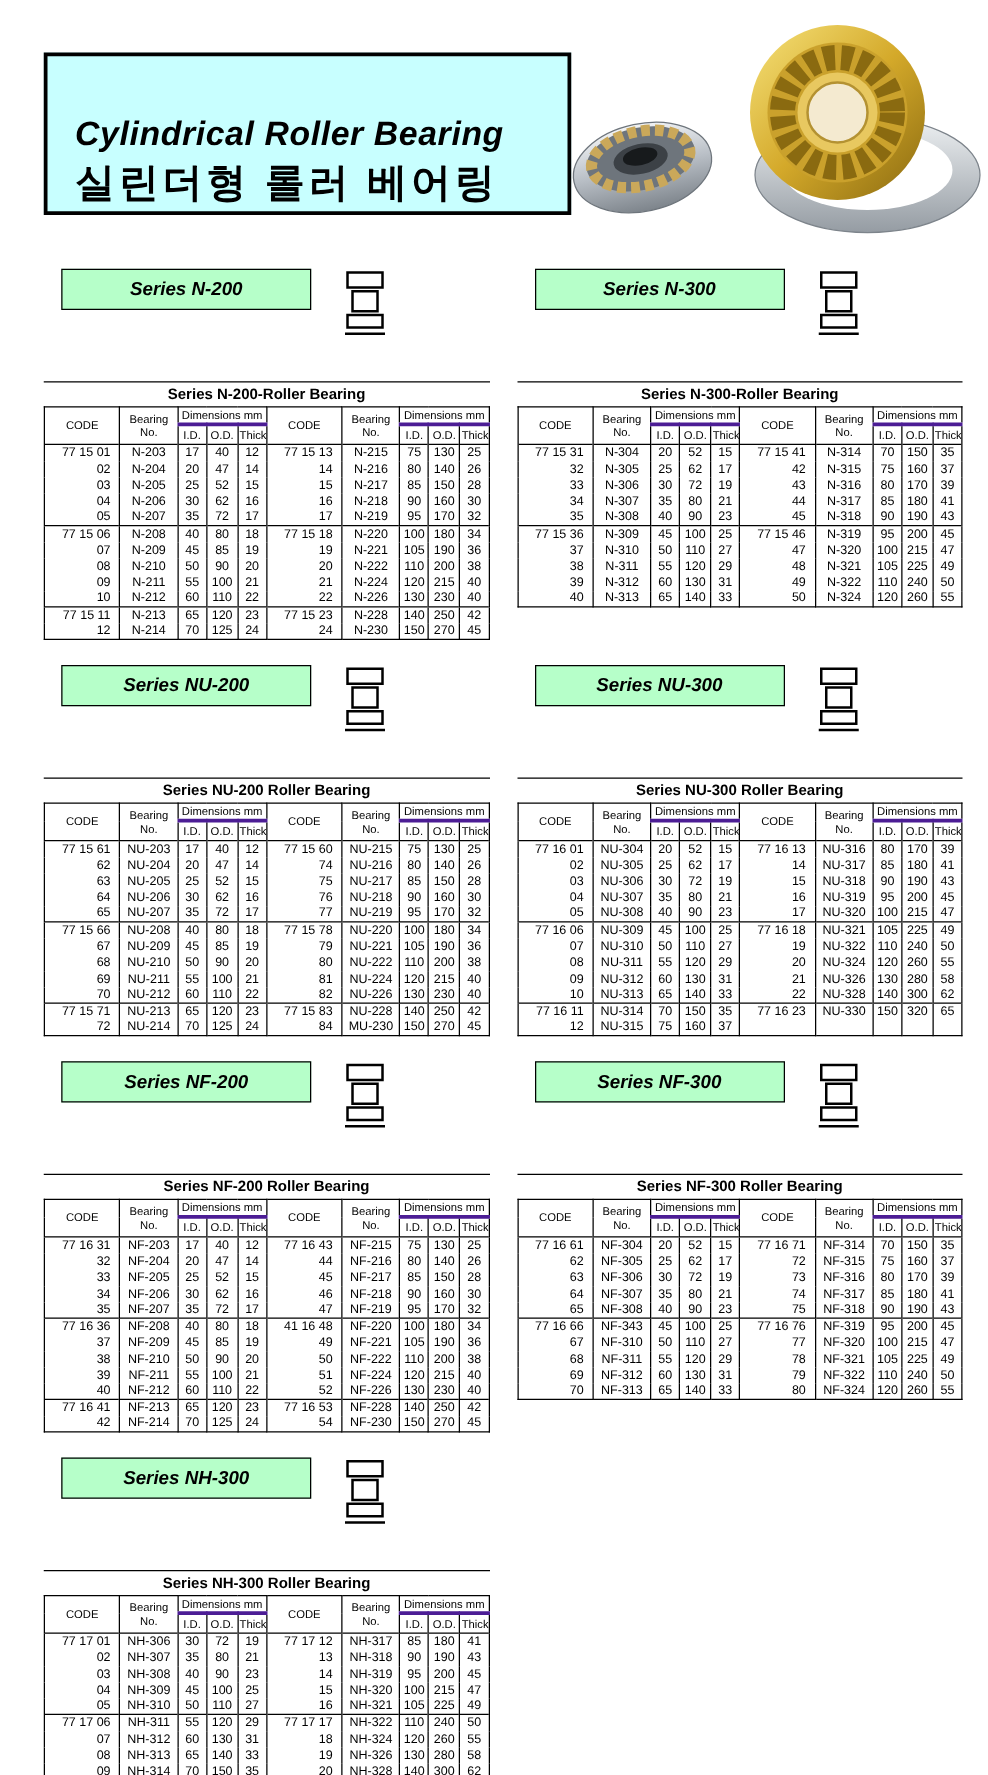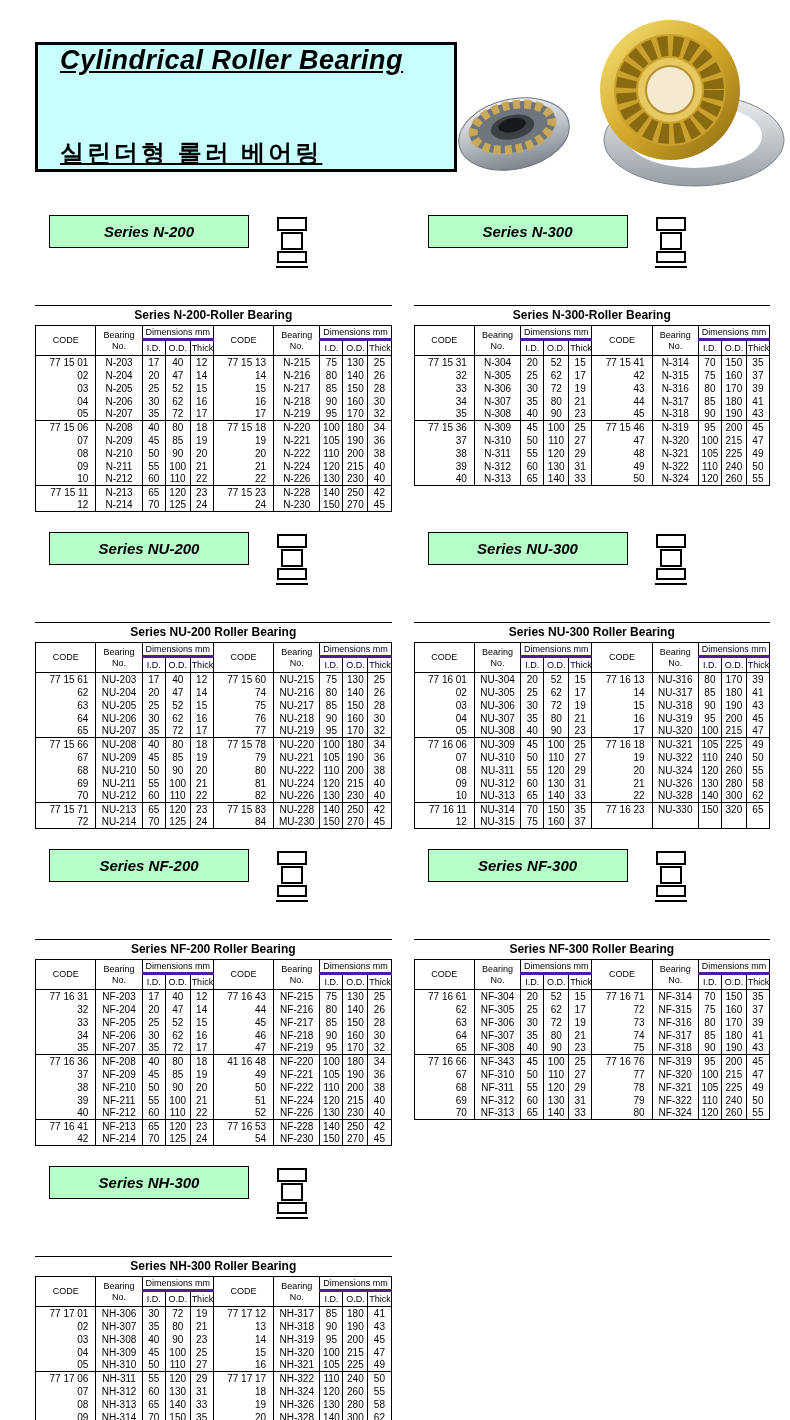--- a/index.html
+++ b/index.html
@@ -9,25 +9,25 @@
     font-family:"Liberation Sans", sans-serif; color:#000;
     position:relative;
   }
   .page { position:relative; width:790px; height:1420px; }
 
   
   .top-area { position:relative; height:215px; }
   .title-box {
     position:absolute; left:35px; top:42px; width:422px; height:130px;
     background:var(--title-bg,#c8ffff); border:3px solid #000;
-    display:flex; flex-direction:column; justify-content:space-between;
-    padding-left:22px; gap:18px;text-decoration:underline;
+    display:flex; flex-direction:column; justify-content:flex-end;
+    padding-left:22px; gap:2px;
   }
   .title-en { font-size:27px; font-weight:bold; font-style:italic; letter-spacing:.5px; }
-  .title-ko { font-size:24px; font-weight:bold; letter-spacing:3px; }
+  .title-ko { font-size:32px; font-weight:bold; letter-spacing:3px; }
   .photos { position:absolute; left:452px; top:12px; width:338px; height:180px; }
 
   
   .sections-grid {
     margin:0 20px 0 35px;
     display:grid; grid-template-columns:1fr 1fr;
     column-gap:22px; row-gap:20px; align-items:start;
   }
   .series-section { width:100%; }
   .series-header-row {

